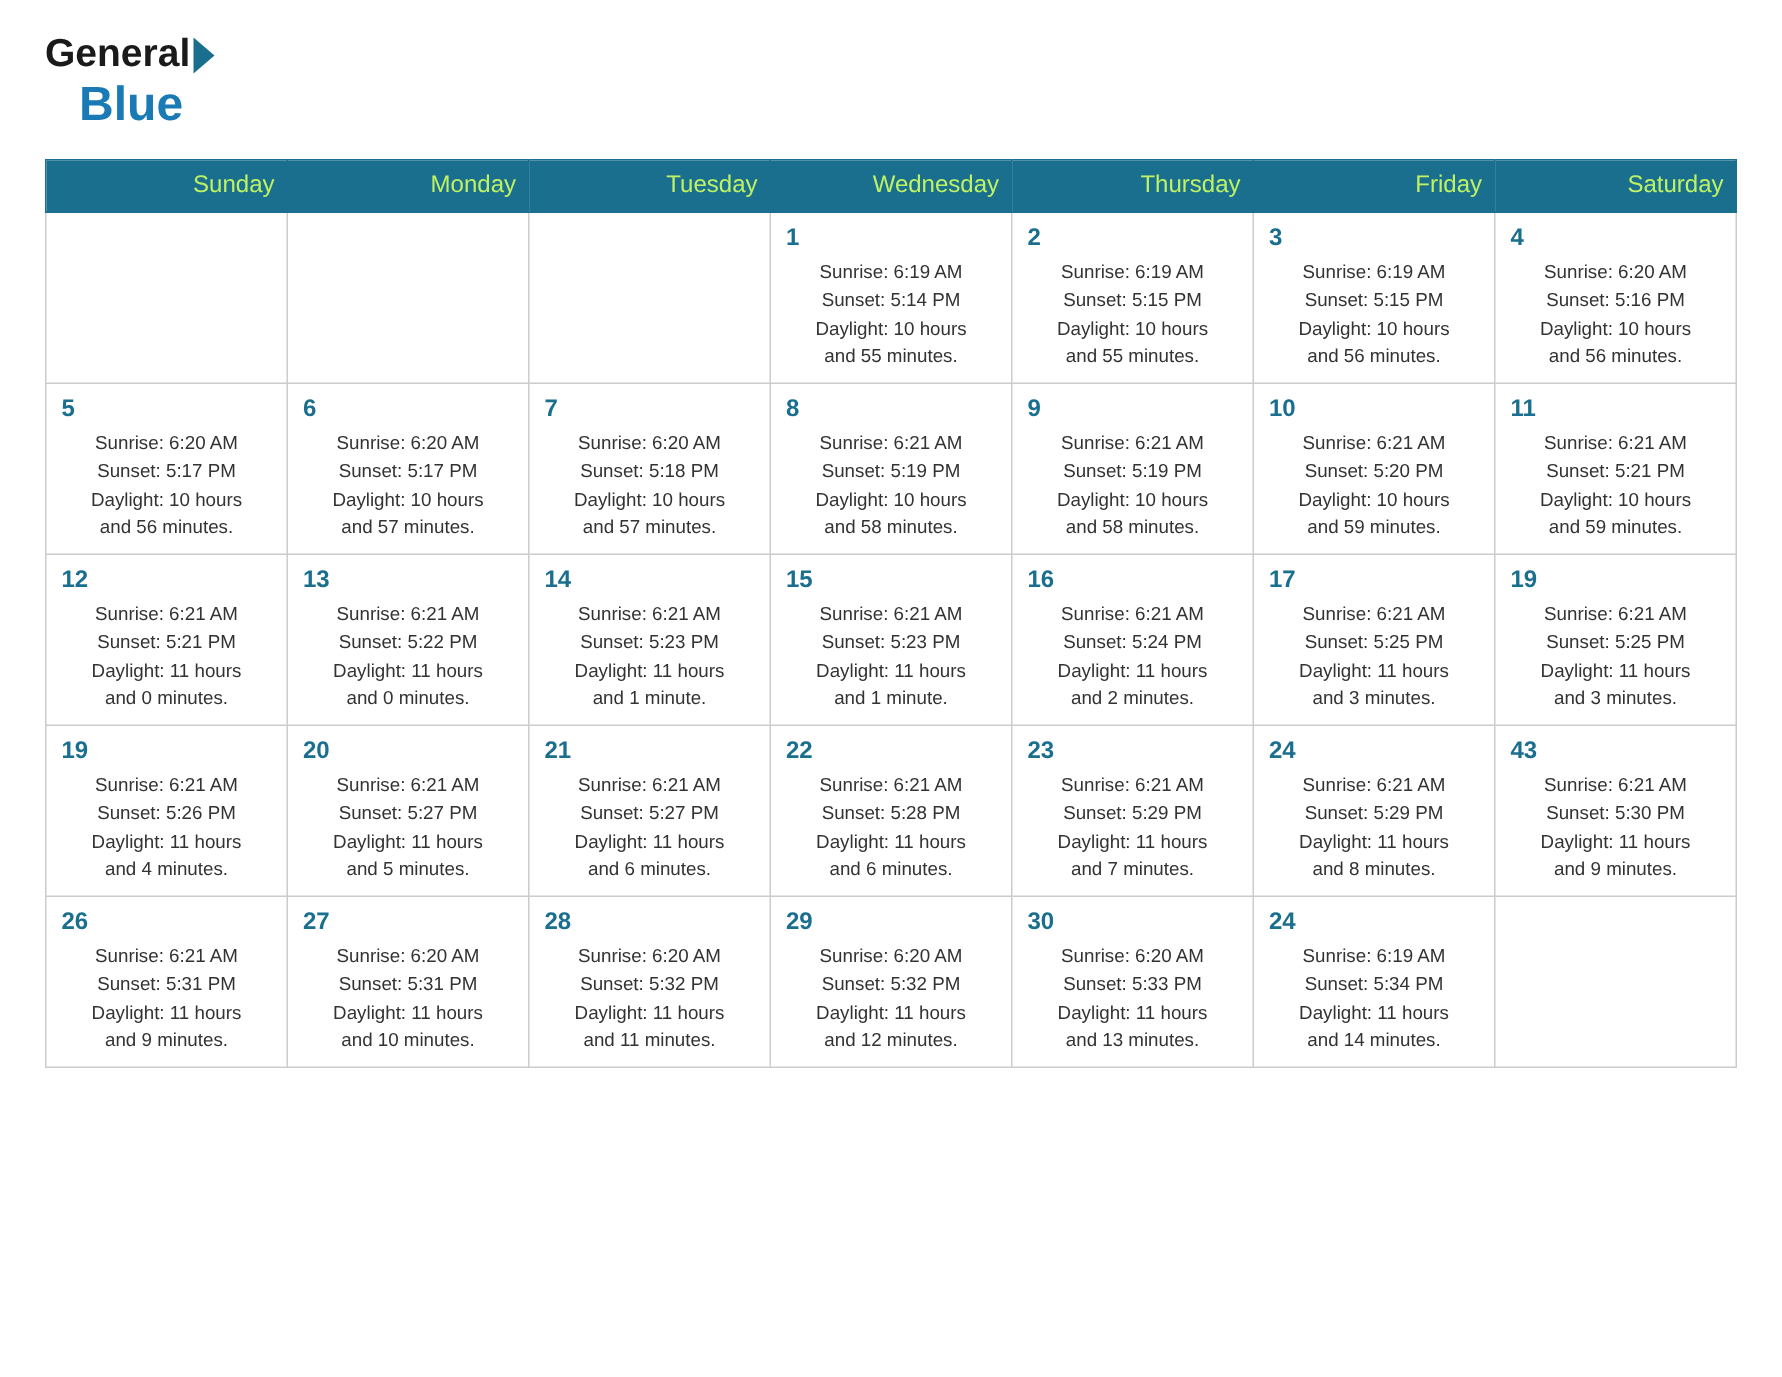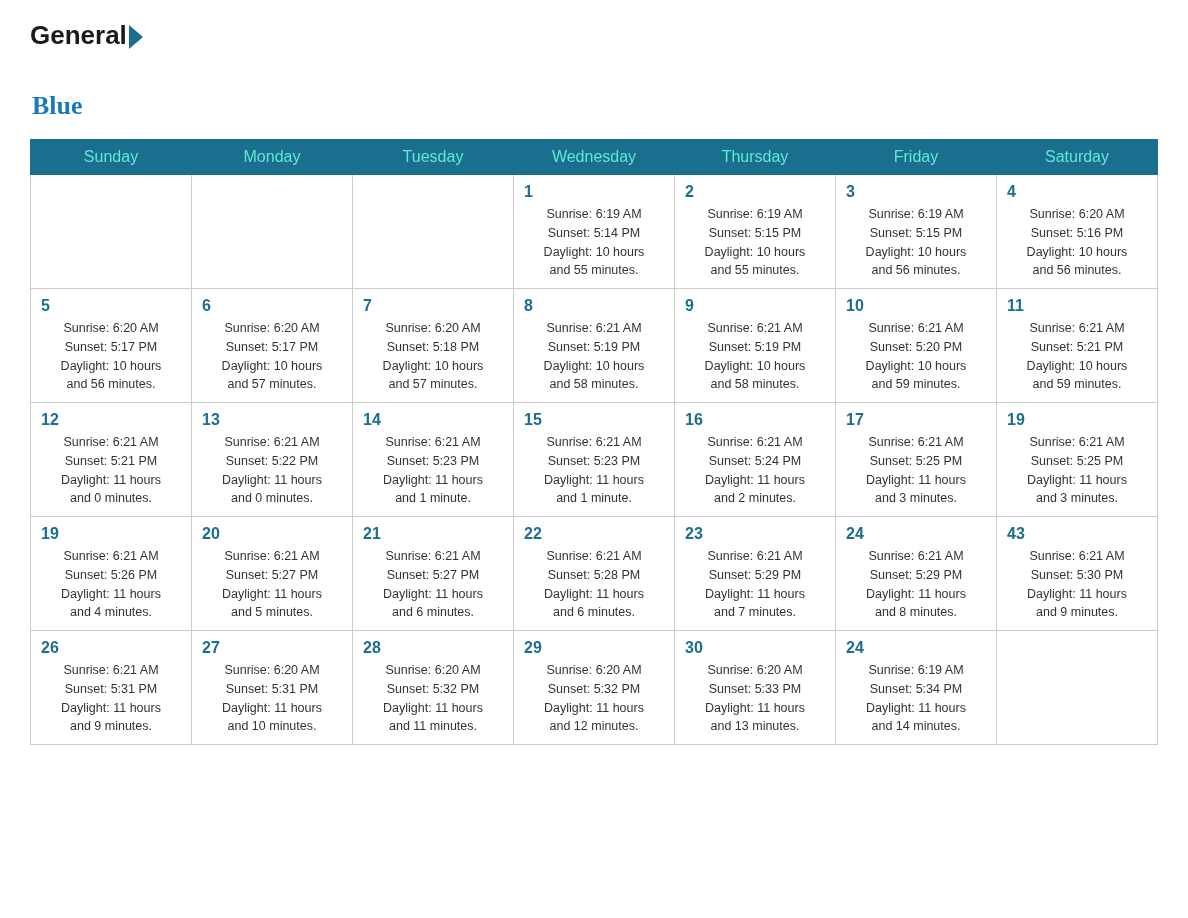--- a/index.html
+++ b/index.html
@@ -25,31 +25,29 @@
     .logo-arrow {
       width: 0;
       height: 0;
       border-left: 14px solid #1a6e8e;
       border-top: 12px solid transparent;
       border-bottom: 12px solid transparent;
       margin-left: 2px;
       margin-top: 2px;
     }
     .logo-blue {
-      font-size: 26px;
+      font-size: 32px;
       font-weight: bold;
       color: #1a7ab5;
       margin-left: 4px;
-      font-family: Liberation Serif, serif;
     }
     .logo-wrap {
       display: flex;
       flex-direction: column;
-      align-items: flex-start;
-      gap: 40px;
+      align-items: center;
     }
     .logo-top-row {
       display: flex;
       align-items: center;
     }
     .title-block {
       text-align: right;
     }
     .month-title {
       font-size: 52px;
@@ -62,25 +60,25 @@
       color: #444;
       margin-top: 4px;
     }
     .calendar-table {
       width: 100%;
       border-collapse: collapse;
       table-layout: fixed;
     }
     .calendar-table thead tr th {
       background-color: #1a6e8e;
-      color: #5eead4;
+      color: #bef264;
       font-size: 16px;
       font-weight: normal;
       padding: 8px 8px;
-      text-align: center;
+      text-align: right;
       border: 1px solid #1a6e8e;
     }
     .calendar-table tbody tr td {
       vertical-align: top;
       padding: 8px 10px;
       border: 1px solid #ccc;
       font-size: 13px;
       color: #333;
       min-height: 90px;
       height: 110px;

